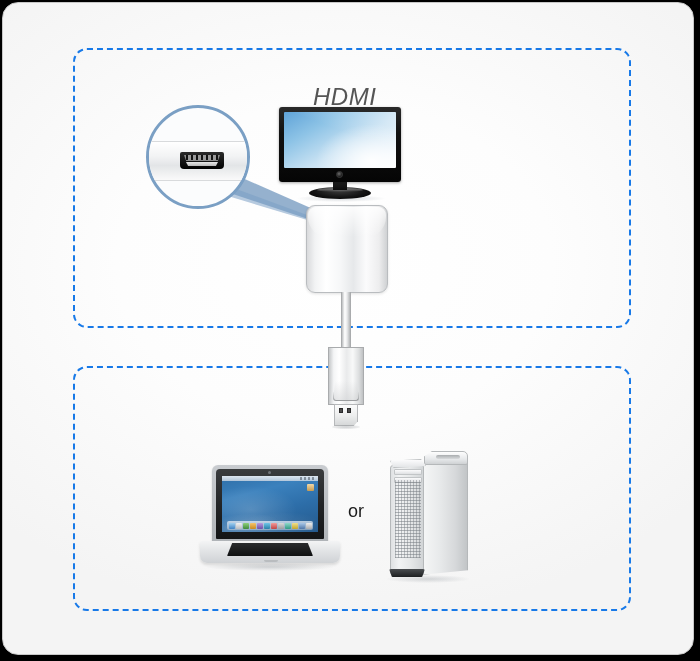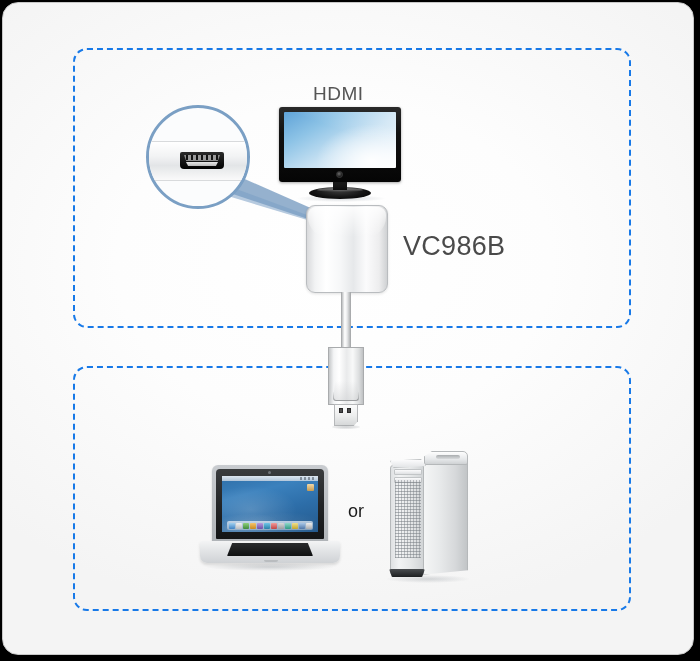--- a/index.html
+++ b/index.html
@@ -41,23 +41,24 @@
 
   
   .label-text {
     position: absolute;
     color: #4a4a4a;
     white-space: nowrap;
     user-select: none;
   }
   #label-hdmi {
     left: 310px; top: 80px;
-    font-size: 19px;
+    font-size: 24px;
     letter-spacing: 0.5px;
     color: #555555;
+    font-style: italic;
   }
   #label-model {
     left: 400px; top: 228px;
     font-size: 27px;
     color: #4a4a4a;
     letter-spacing: 0.3px;
   }
   #label-or {
     left: 345px; top: 498px;
     font-size: 18px;
@@ -406,21 +407,20 @@
         <div class="mag-hdmi-slot"></div>
       </div>
     </div>
   </div>
 
   <div id="adapter">
     <div class="adapter-body"></div>
     <div class="adapter-sheen"></div>
   </div>
 
-  <div class="label-text" id="label-model">VC986B</div>
 
   <div id="cable"></div>
 
   <div id="dp-connector">
     <div class="dp-shell"></div>
     <div class="dp-shell-notch"></div>
     <div class="dp-plug"></div>
     <div class="dp-pin p1"></div>
     <div class="dp-pin p2"></div>
     <div class="dp-plug-shadow"></div>

